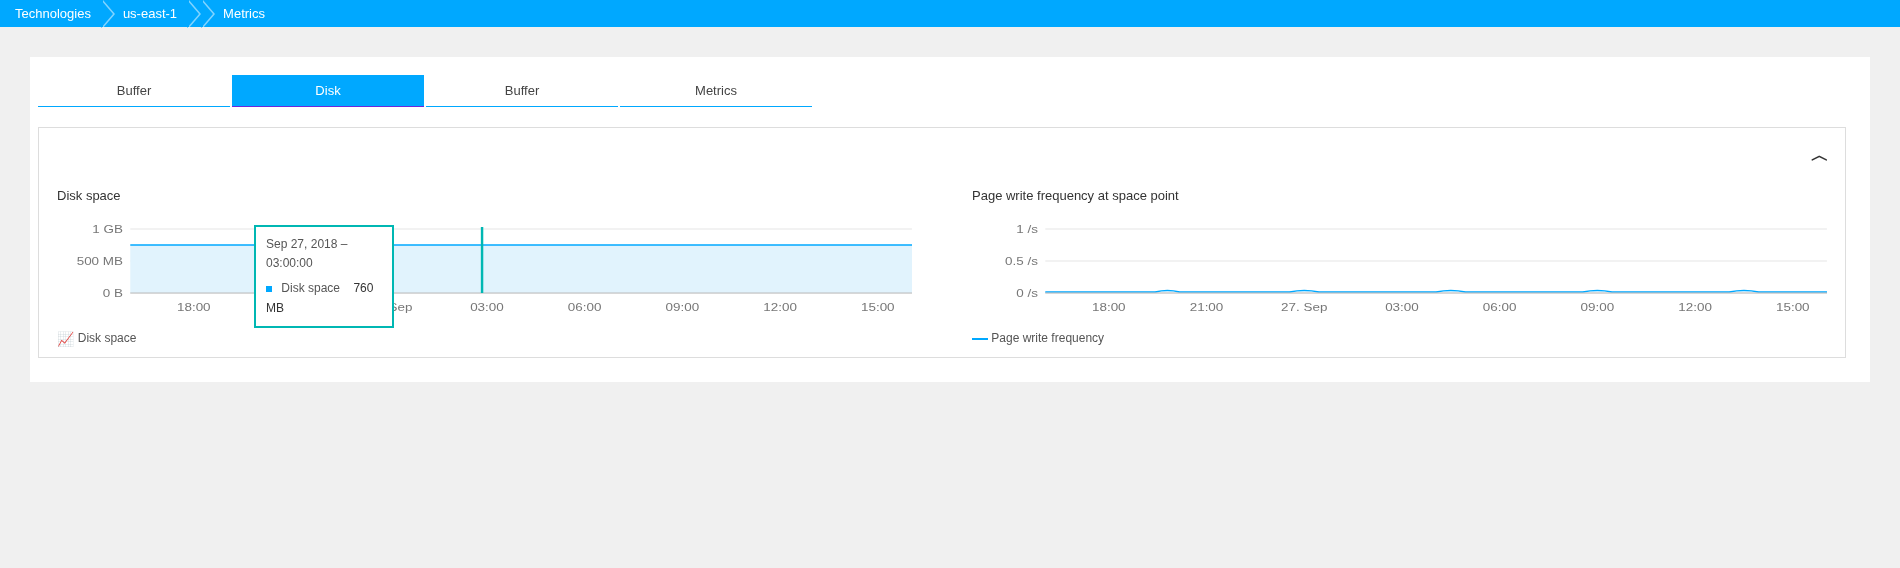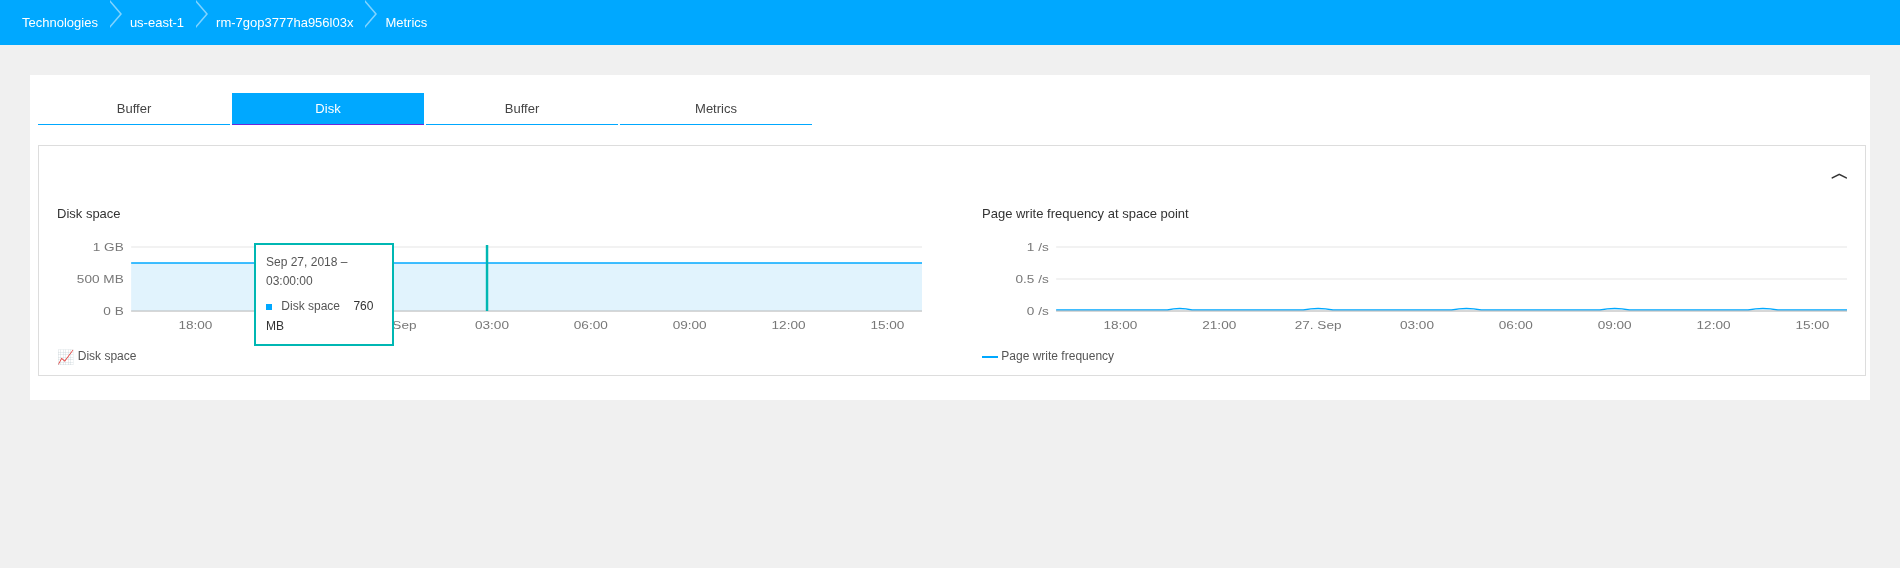--- a/index.html
+++ b/index.html
@@ -5,26 +5,26 @@
   * { box-sizing: border-box; margin: 0; padding: 0; }
   body {
     font-family: "Segoe UI", Arial, sans-serif;
     background: #f0f0f0;
     font-size: 13px;
     color: #333;
     width: 1900px;
   }
   .breadcrumb {
     background: #00a8ff;
-    height: 45px;
+    height: 27px;
     display: flex;
     align-items: stretch;
     color: #fff;
     font-size: 13px;
-    padding-left: 16px;
+    padding-left: 9px;
   }
   .breadcrumb-item {
     display: flex;
     align-items: center;
     padding: 0 12px 0 6px;
     position: relative;
     cursor: pointer;
   }
   .breadcrumb-sep {
     width: 14px;
@@ -46,21 +46,21 @@
     border-left: 12px solid #00a8ff;
     border-top: 14px solid transparent;
     border-bottom: 14px solid transparent;
   }
 
   .content-wrap {
     padding: 30px 30px 40px 30px;
   }
   .card {
     background: #fff;
-    padding: 18px 0 24px 4px;
+    padding: 18px 20px 24px 4px;
   }
 
   .tabs {
     display: flex;
     margin-left: 4px;
     margin-bottom: 20px;
   }
   .tab {
     width: 192px;
     text-align: center;
@@ -159,23 +159,20 @@
 
 <div class="breadcrumb">
   <div class="breadcrumb-item">
       <span>Technologies</span>
     </div>
   <div class="breadcrumb-sep"></div>
   <div class="breadcrumb-item">
       <span>us-east-1</span>
     </div>
   <div class="breadcrumb-sep"></div>
-  <div class="breadcrumb-item">
-      <span>rm-7gop3777ha956l03x</span>
-    </div>
   <div class="breadcrumb-sep"></div>
   <div class="breadcrumb-item">
       <span>Metrics</span>
     </div>
 </div>
 
 <div class="content-wrap">
   <div class="card">
 
     <div class="tabs">

